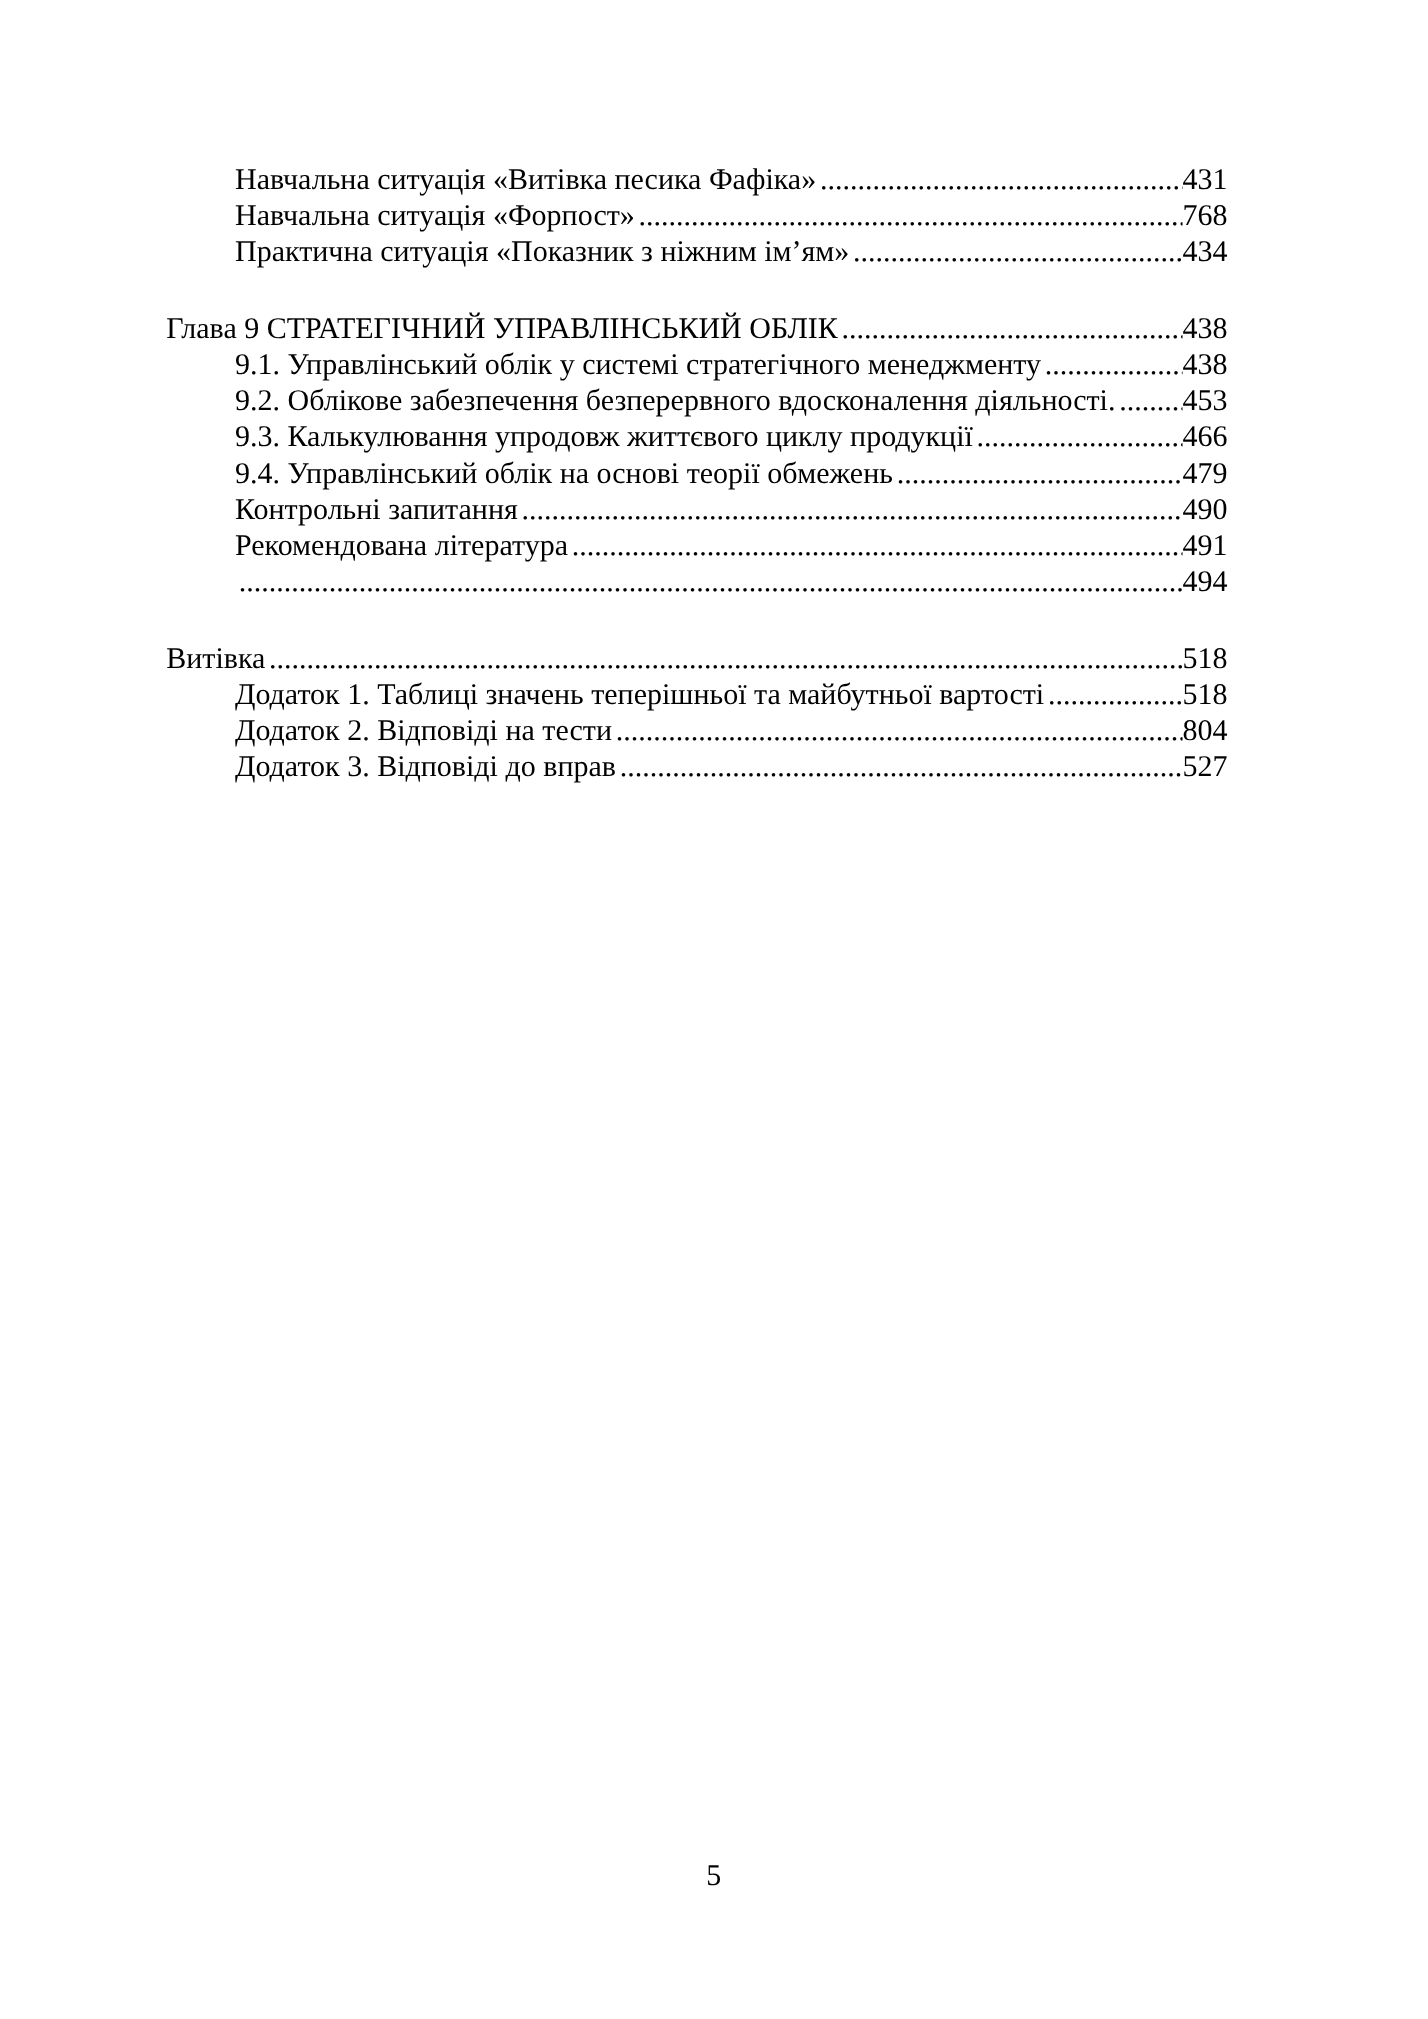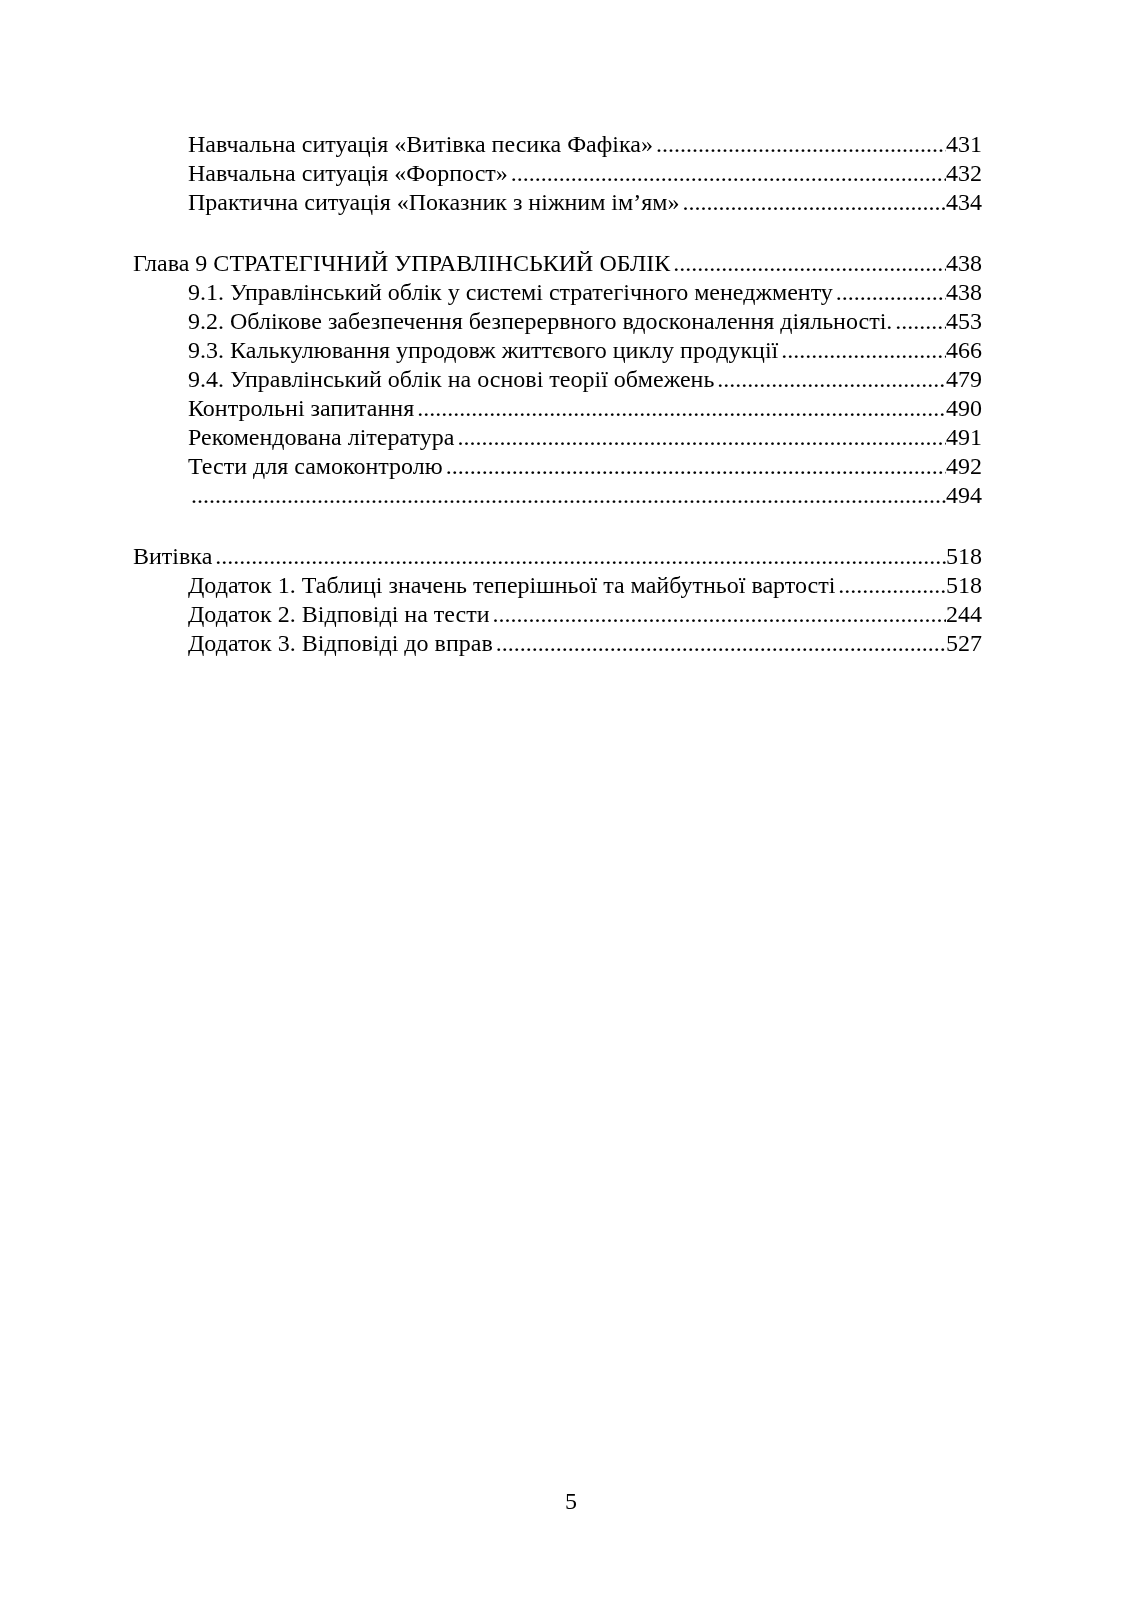--- a/index.html
+++ b/index.html
@@ -62,21 +62,21 @@
   <div class="toc">
       <div class="toc-section">
         <div class="toc-row indent-1">
     <span class="toc-label">Навчальна ситуація «Витівка песика Фафіка»</span>
     <span class="toc-leader"></span>
     <span class="toc-page">431</span>
   </div>
         <div class="toc-row indent-1">
     <span class="toc-label">Навчальна ситуація «Форпост»</span>
     <span class="toc-leader"></span>
-    <span class="toc-page">432</span>
+    <span class="toc-page">768</span>
   </div>
         <div class="toc-row indent-1">
     <span class="toc-label">Практична ситуація «Показник з ніжним ім’ям»</span>
     <span class="toc-leader"></span>
     <span class="toc-page">434</span>
   </div>
       </div>
       <div class="toc-section">
         <div class="toc-row">
     <span class="toc-label">Глава 9  СТРАТЕГІЧНИЙ УПРАВЛІНСЬКИЙ ОБЛІК</span>
@@ -107,44 +107,39 @@
     <span class="toc-label">Контрольні запитання</span>
     <span class="toc-leader"></span>
     <span class="toc-page">490</span>
   </div>
         <div class="toc-row indent-1">
     <span class="toc-label">Рекомендована література</span>
     <span class="toc-leader"></span>
     <span class="toc-page">491</span>
   </div>
         <div class="toc-row indent-1">
-    <span class="toc-label">Тести для самоконтролю</span>
-    <span class="toc-leader"></span>
-    <span class="toc-page">492</span>
-  </div>
-        <div class="toc-row indent-1">
     <span class="toc-leader"></span>
     <span class="toc-page">494</span>
   </div>
       </div>
       <div class="toc-section">
         <div class="toc-row">
     <span class="toc-label">Витівка</span>
     <span class="toc-leader"></span>
     <span class="toc-page">518</span>
   </div>
         <div class="toc-row indent-1">
     <span class="toc-label">Додаток 1. Таблиці значень теперішньої та майбутньої вартості</span>
     <span class="toc-leader"></span>
     <span class="toc-page">518</span>
   </div>
         <div class="toc-row indent-1">
     <span class="toc-label">Додаток 2. Відповіді на тести</span>
     <span class="toc-leader"></span>
-    <span class="toc-page">244</span>
+    <span class="toc-page">804</span>
   </div>
         <div class="toc-row indent-1">
     <span class="toc-label">Додаток 3. Відповіді до вправ</span>
     <span class="toc-leader"></span>
     <span class="toc-page">527</span>
   </div>
       </div>
     </div>
   <div class="footer-pagenum">5</div>
 </div>

